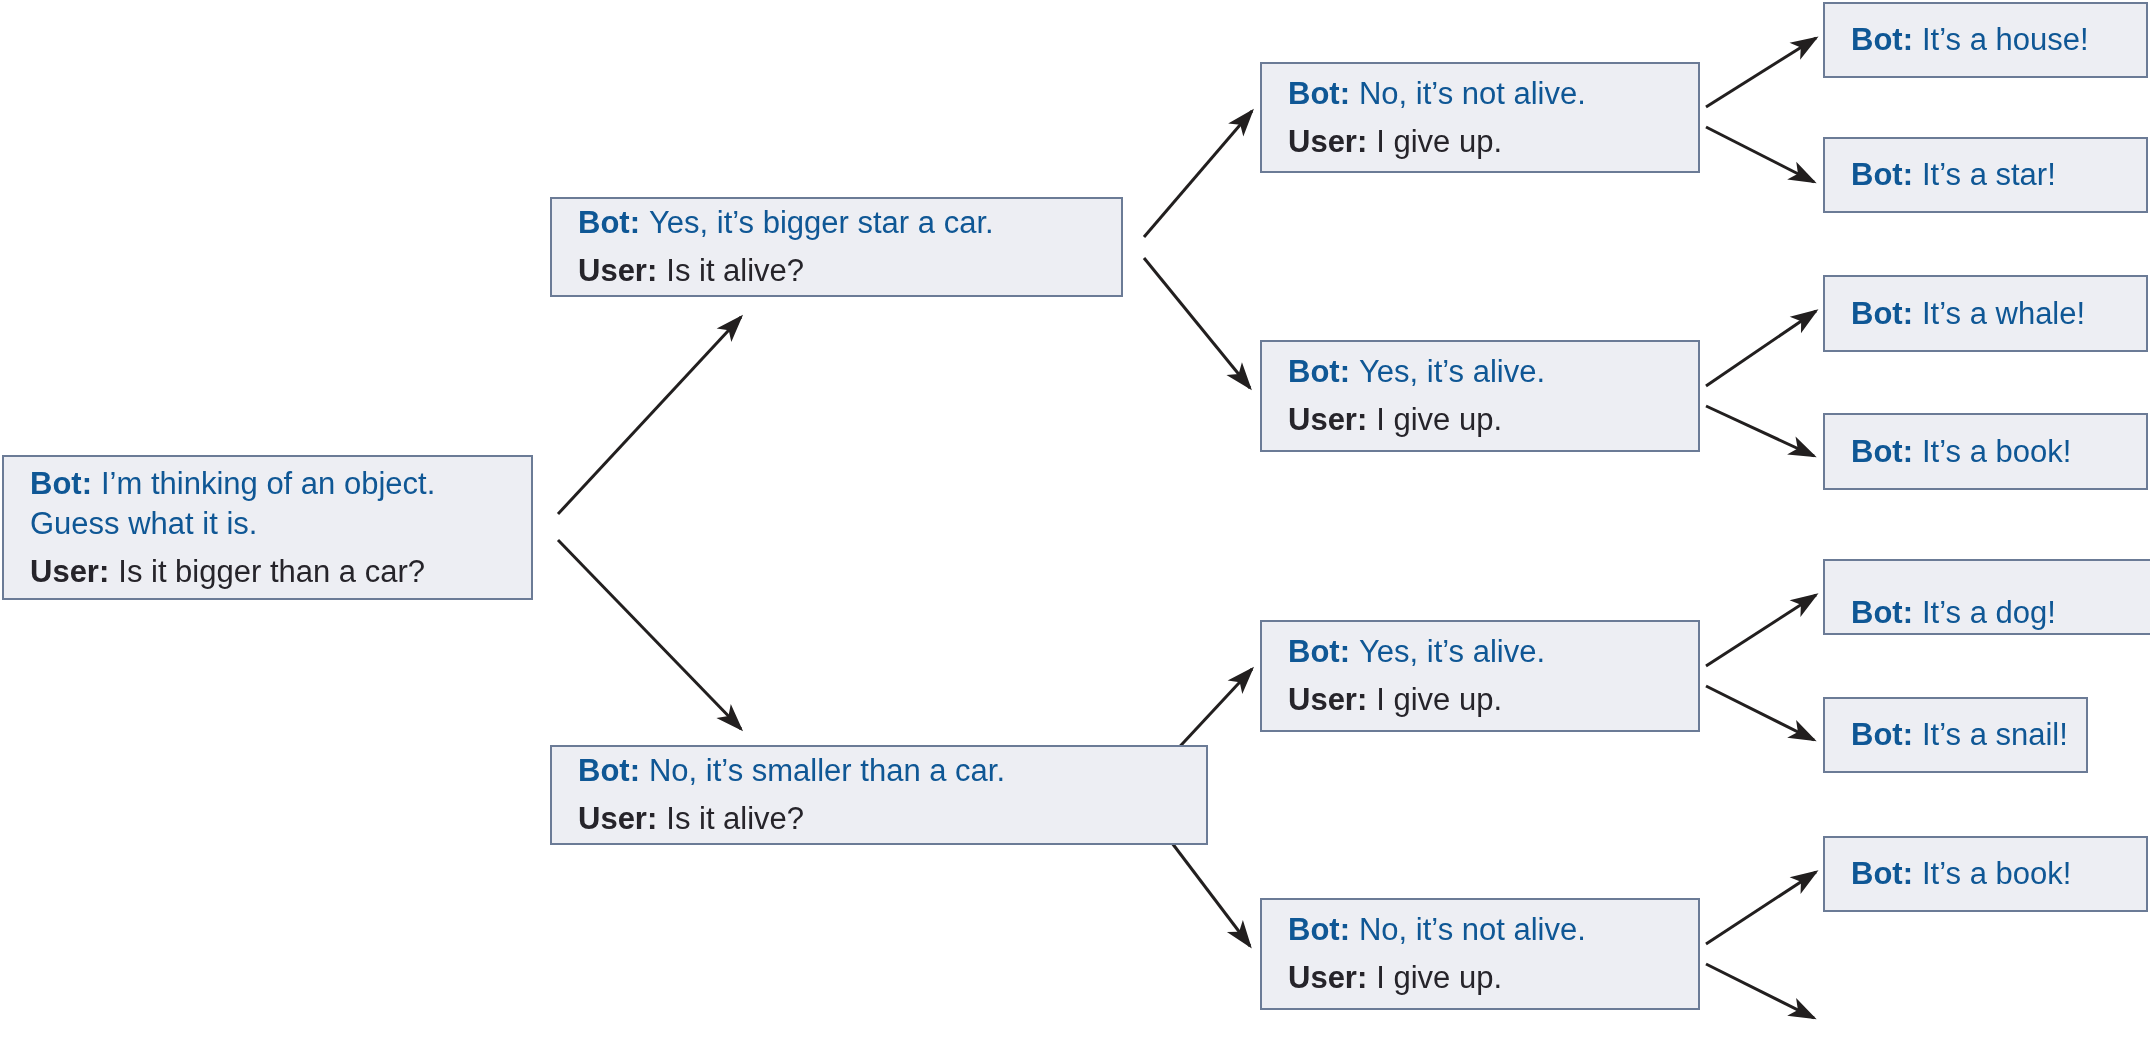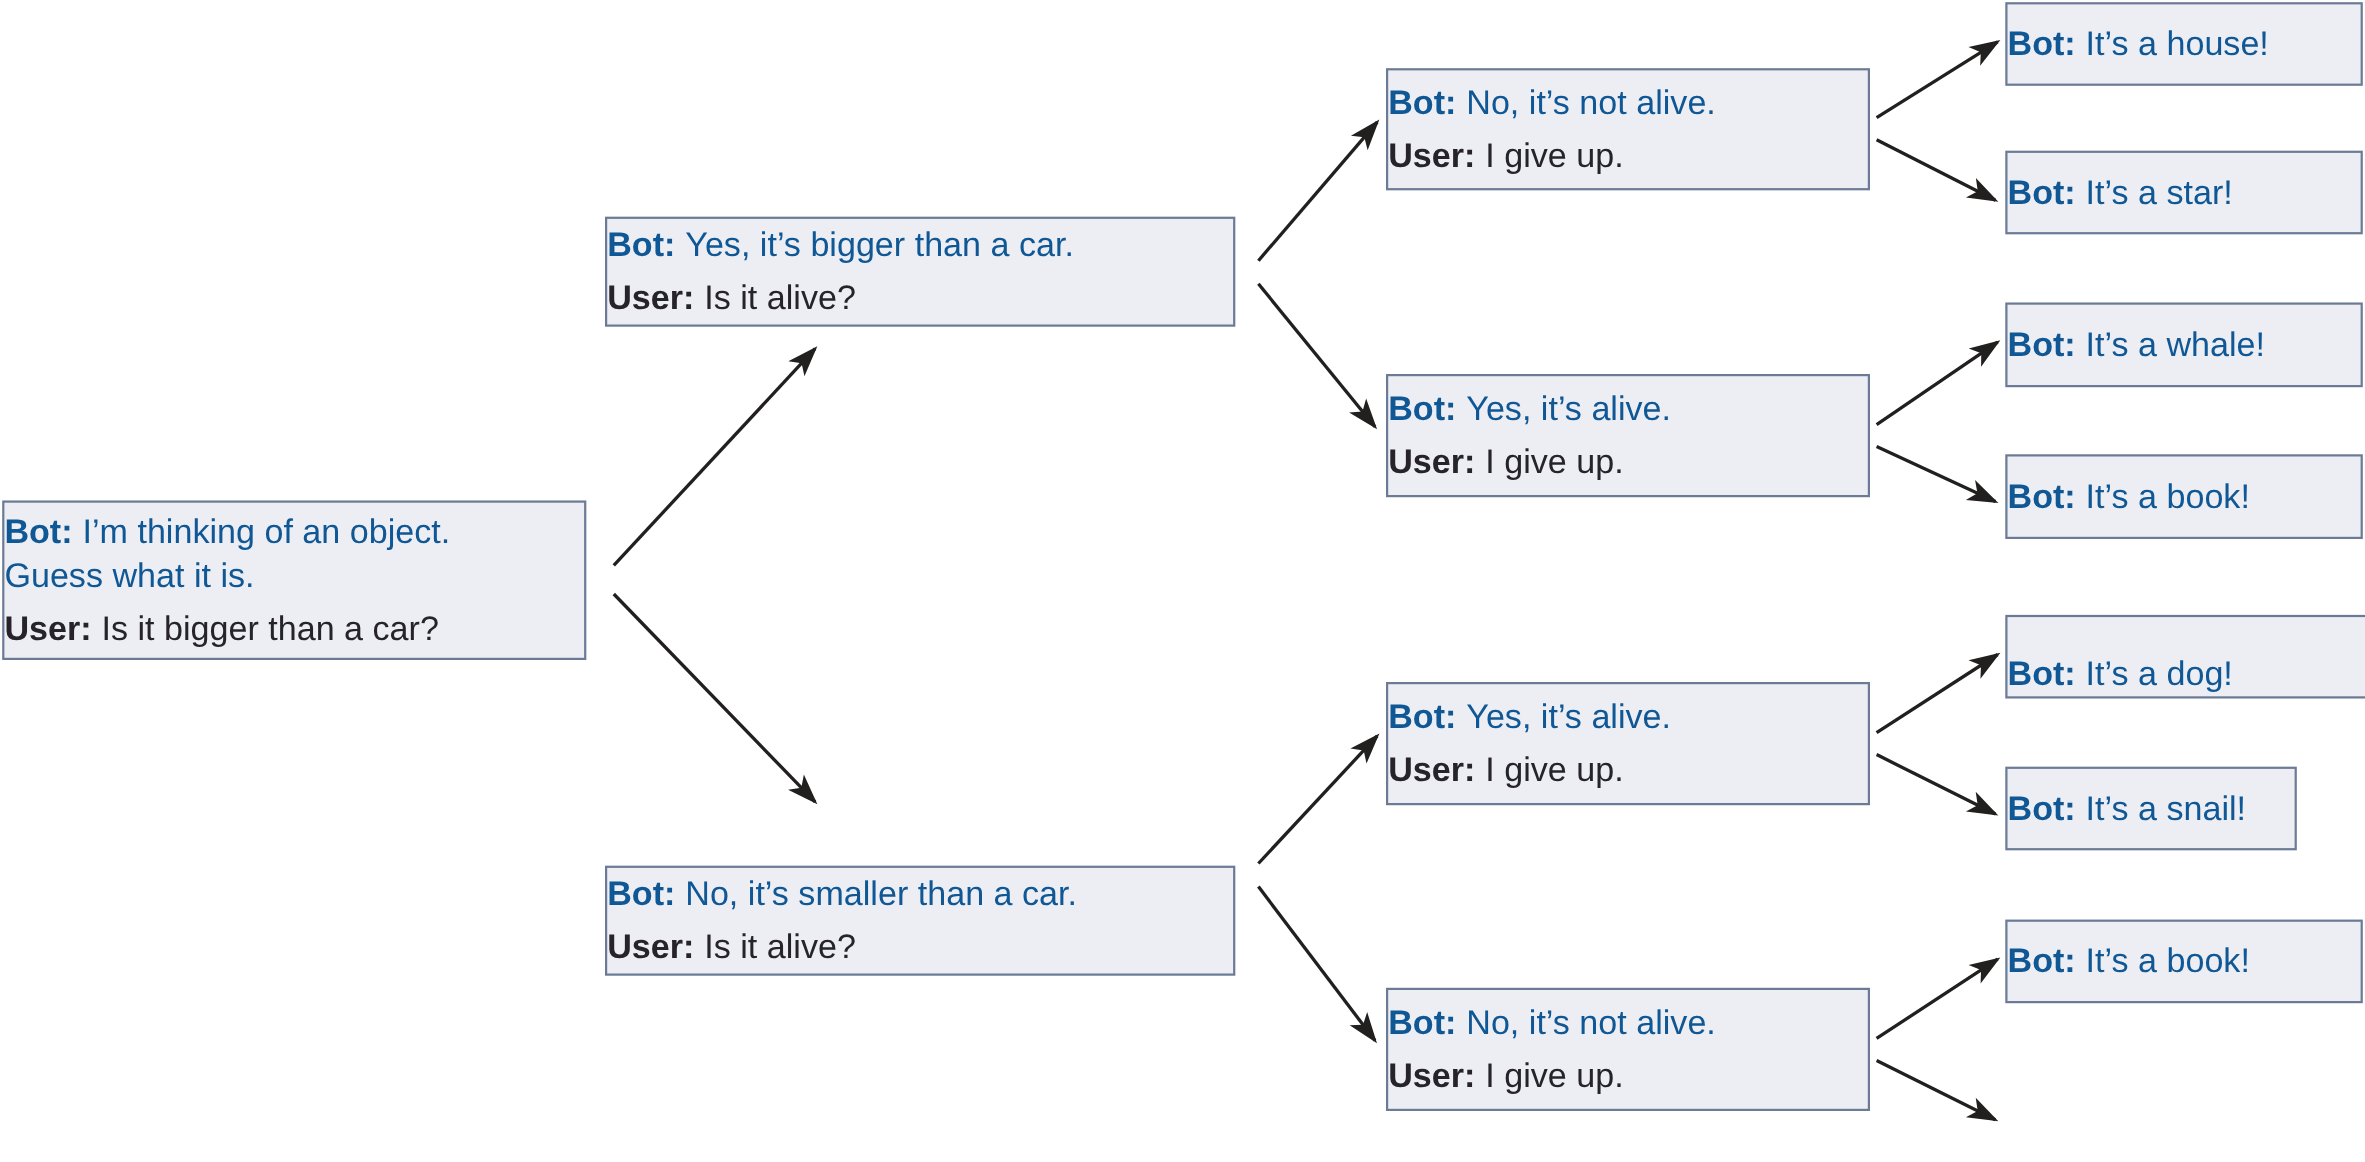--- a/index.html
+++ b/index.html
@@ -22,20 +22,21 @@
     pointer-events: none;
   }
   .node {
     position: absolute;
     box-sizing: border-box;
     background: var(--box-fill, #EDEEF3);
     border: 2.5px solid var(--box-border, #6B7B96);
     display: flex;
     flex-direction: column;
     justify-content: center;
+    padding-left: 26px;
     padding-right: 10px;
   }
   .line {
     font-size: 31px;
     line-height: 40px;
     white-space: nowrap;
   }
   .line.user { margin-top: 8px; }
   .line .label { font-weight: bold; margin-right: 9px; }
   .line.bot  { color: var(--bot-color, #0F5795); }
@@ -74,24 +75,24 @@
         <line class="edge" x1="1706" y1="964" x2="1814" y2="1018" marker-end="url(#ah)"></line>
       </g>
   </svg>
 
 <div class="node" style="left: 2px; top: 455px; width: 531px; height: 145px;">
       <div class="line bot"><span class="label">Bot:</span><span class="text">I’m thinking of an object.</span></div>
       <div class="line bot"><span class="text">Guess what it is.</span></div>
       <div class="line user"><span class="label">User:</span><span class="text">Is it bigger than a car?</span></div>
     </div>
     <div class="node" style="left: 550px; top: 197px; width: 573px; height: 100px;">
-      <div class="line bot"><span class="label">Bot:</span><span class="text">Yes, it’s bigger than a car.</span></div>
+      <div class="line bot"><span class="label">Bot:</span><span class="text">Yes, it’s bigger star a car.</span></div>
       <div class="line user"><span class="label">User:</span><span class="text">Is it alive?</span></div>
     </div>
-    <div class="node" style="left: 550px; top: 787px; width: 573px; height: 100px;">
+    <div class="node" style="left: 550px; top: 745px; width: 658px; height: 100px;">
       <div class="line bot"><span class="label">Bot:</span><span class="text">No, it’s smaller than a car.</span></div>
       <div class="line user"><span class="label">User:</span><span class="text">Is it alive?</span></div>
     </div>
     <div class="node" style="left: 1260px; top: 62px; width: 440px; height: 111px;">
       <div class="line bot"><span class="label">Bot:</span><span class="text">No, it’s not alive.</span></div>
       <div class="line user"><span class="label">User:</span><span class="text">I give up.</span></div>
     </div>
     <div class="node" style="left: 1260px; top: 340px; width: 440px; height: 112px;">
       <div class="line bot"><span class="label">Bot:</span><span class="text">Yes, it’s alive.</span></div>
       <div class="line user"><span class="label">User:</span><span class="text">I give up.</span></div>

